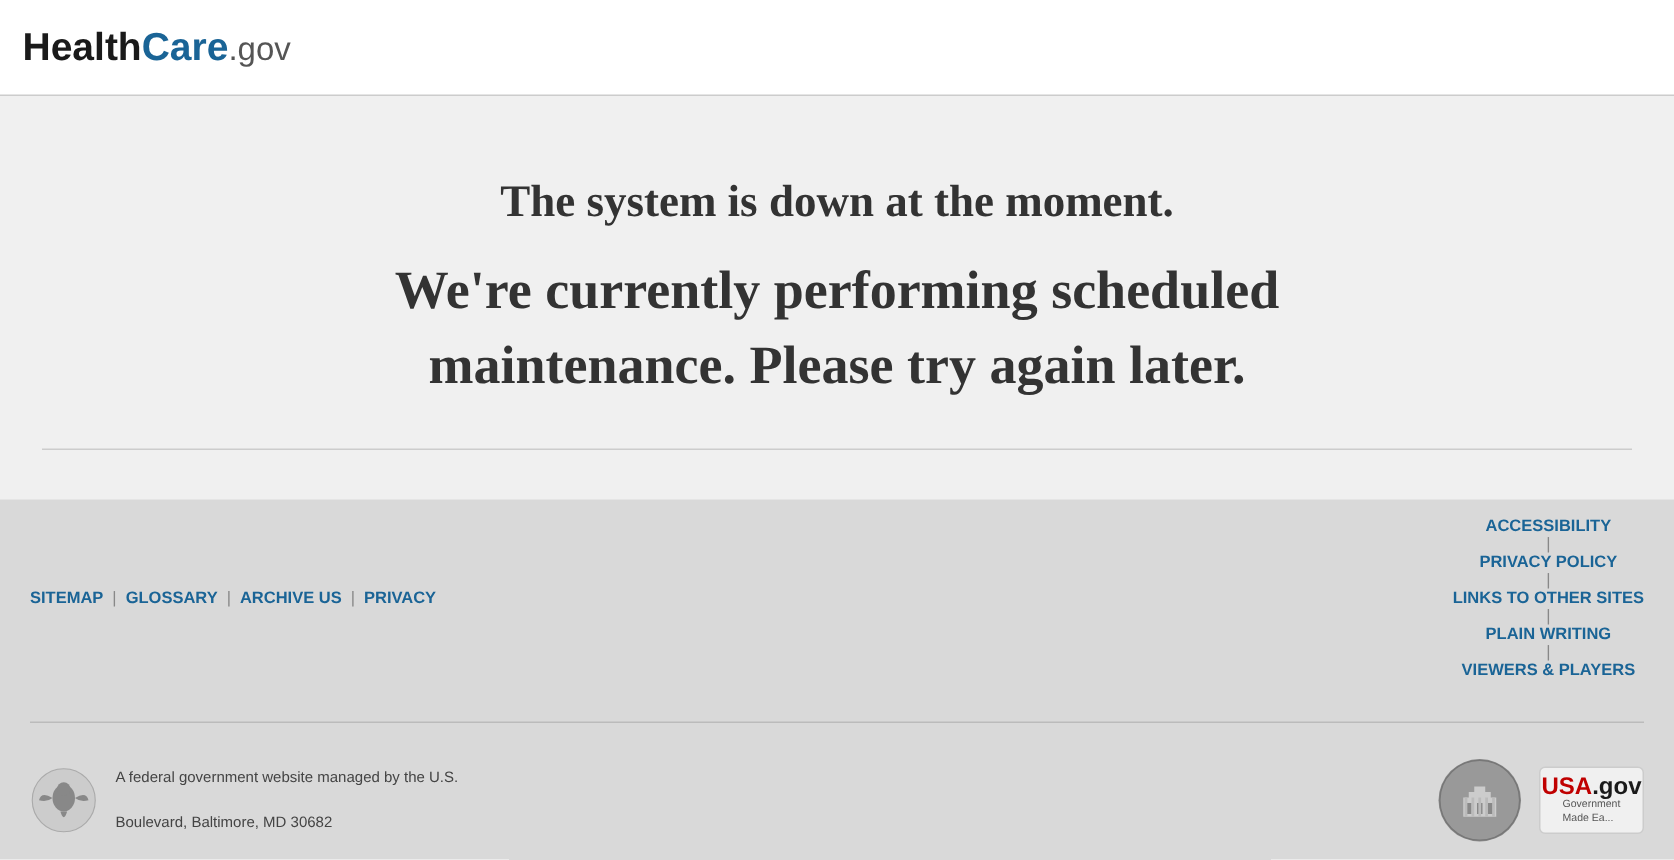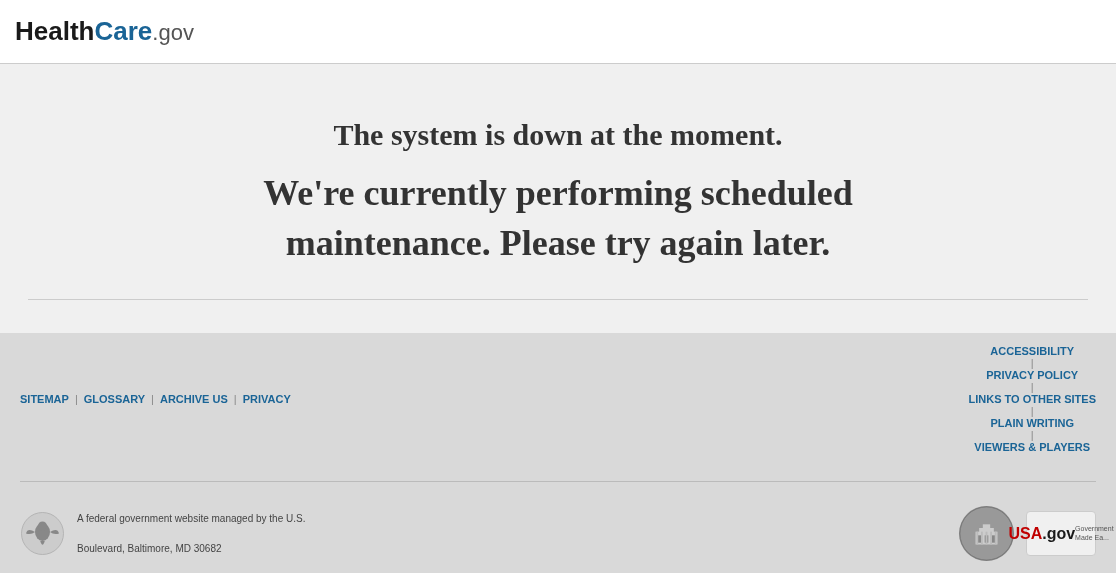--- a/index.html
+++ b/index.html
@@ -156,21 +156,21 @@
       overflow: hidden;
     }
     
     .usa-gov-badge {
       width: 70px;
       height: 45px;
       background: #f0f0f0;
       border: 1px solid #cccccc;
       border-radius: 4px;
       display: flex;
-      flex-direction: row;
+      flex-direction: column;
       align-items: center;
       justify-content: center;
       padding: 3px;
     }
     .usa-gov-text {
       font-size: 16px;
       font-weight: bold;
       font-family: Arial, sans-serif;
       color: #1a1a1a;
       line-height: 1;

